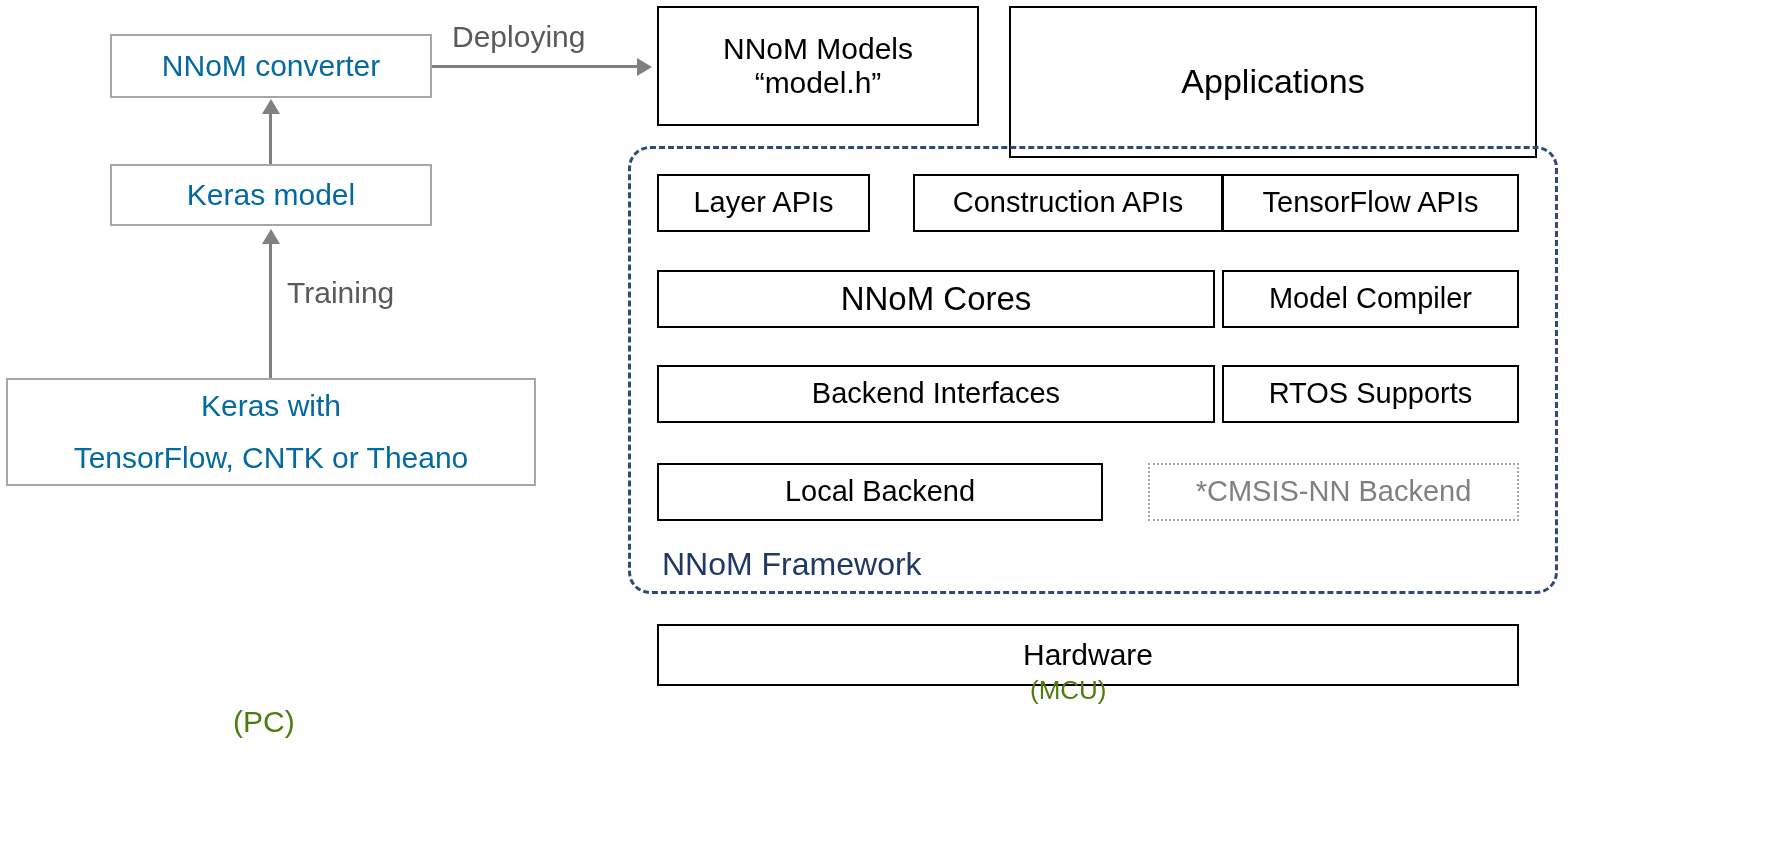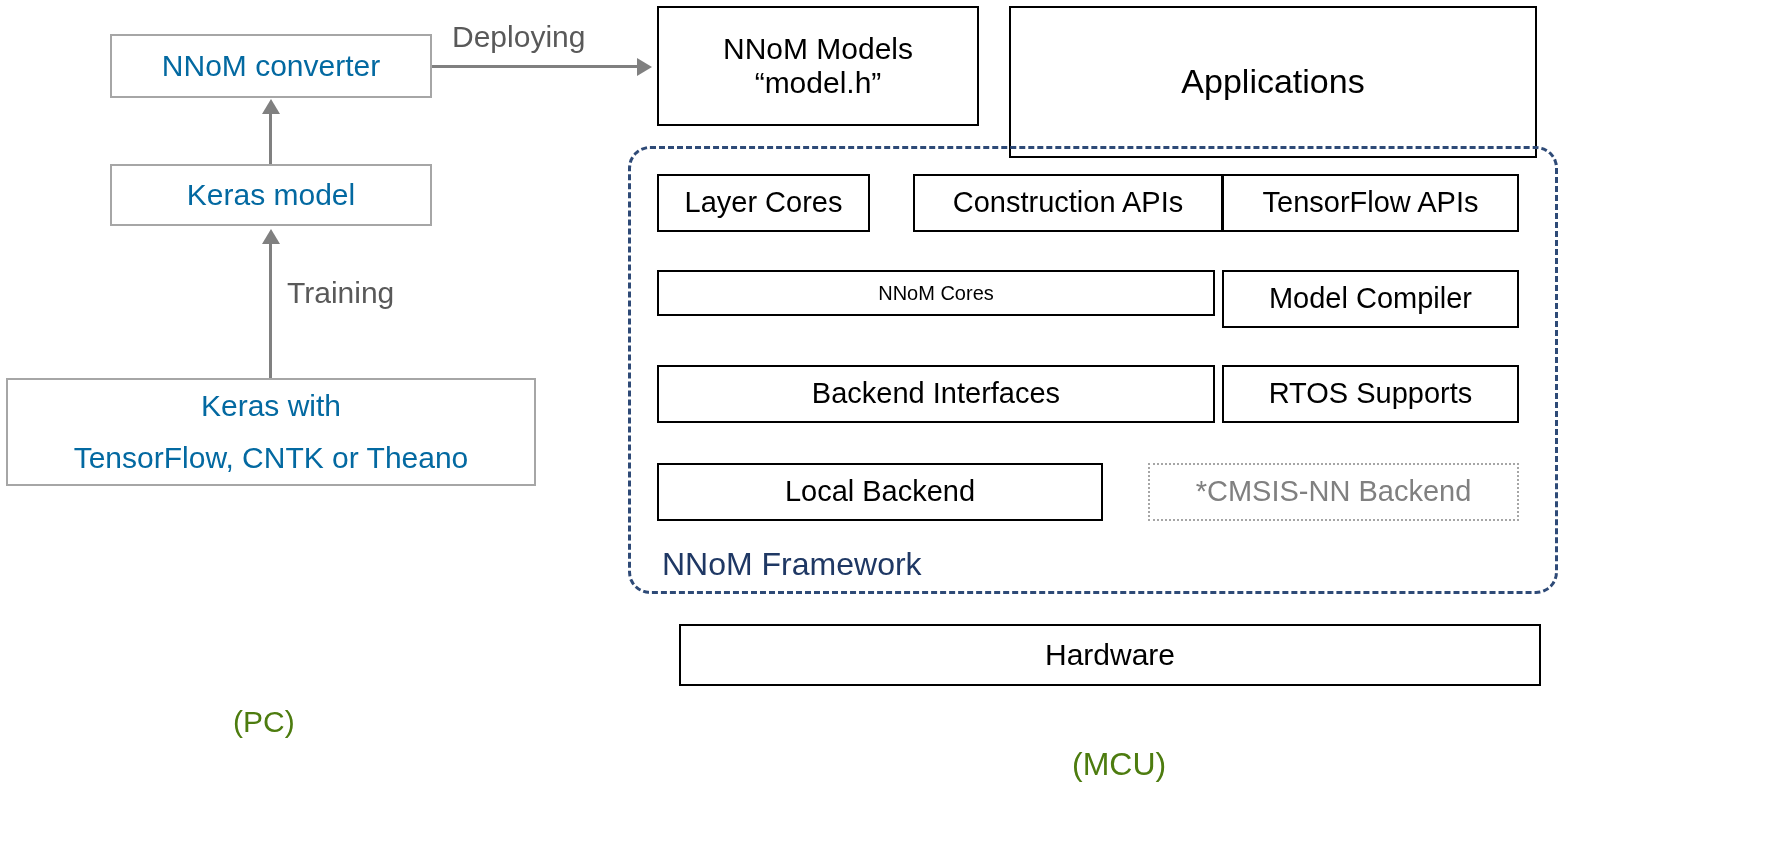--- a/index.html
+++ b/index.html
@@ -118,32 +118,32 @@
     <span>“model.h”</span>
   </div>
 
   <div class="box box-black" style="left:993px; top:6px; width:528px; height:152px; font-size:34px;margin-left:16px;">
     <span>Applications</span>
   </div>
 
   <div id="framework-container" style="left:628px; top:146px; width:930px; height:448px;"></div>
 
   <div class="box box-black" style="left:657px; top:174px; width:213px; height:58px; font-size:29px;">
-    <span>Layer Cores</span>
+    <span>Layer APIs</span>
   </div>
 
   <div class="box box-black" style="left:905px; top:174px; width:310px; height:58px; font-size:29px;margin-left:8px;">
     <span>Construction APIs</span>
   </div>
 
   <div class="box box-black" style="left:1222px; top:174px; width:297px; height:58px; font-size:29px;">
     <span>TensorFlow APIs</span>
   </div>
 
-  <div class="box box-black" style="left:657px; top:270px; width:558px; height:46px; font-size:20px;">
+  <div class="box box-black" style="left:657px; top:270px; width:558px; height:58px; font-size:33px;">
     <span>NNoM Cores</span>
   </div>
 
   <div class="box box-black" style="left:1222px; top:270px; width:297px; height:58px; font-size:29px;">
     <span>Model Compiler</span>
   </div>
 
   <div class="box box-black" style="left:657px; top:365px; width:558px; height:58px; font-size:29px;">
     <span>Backend Interfaces</span>
   </div>
@@ -155,19 +155,19 @@
   <div class="box box-black" style="left:657px; top:463px; width:446px; height:58px; font-size:29px;">
     <span>Local Backend</span>
   </div>
 
   <div class="box box-dotted" style="left:1148px; top:463px; width:371px; height:58px; font-size:29px;">
     <span>*CMSIS-NN Backend</span>
   </div>
 
   <div class="label label-navy" style="left:662px; top:546px; font-size:32px;">NNoM Framework</div>
 
-  <div class="box box-black" style="left:657px; top:624px; width:862px; height:62px; font-size:30px;margin-left:22px;">
+  <div class="box box-black" style="left:657px; top:624px; width:862px; height:62px; font-size:30px;">
     <span>Hardware</span>
   </div>
 
-  <div class="label label-black" style="left:1030px; top:746px; font-size:32px;margin-left:42px;">(MCU)</div>
+  <div class="label label-black" style="left:1030px; top:675px; font-size:26px;">(MCU)</div>
 
 </div>
 
 </body></html>

